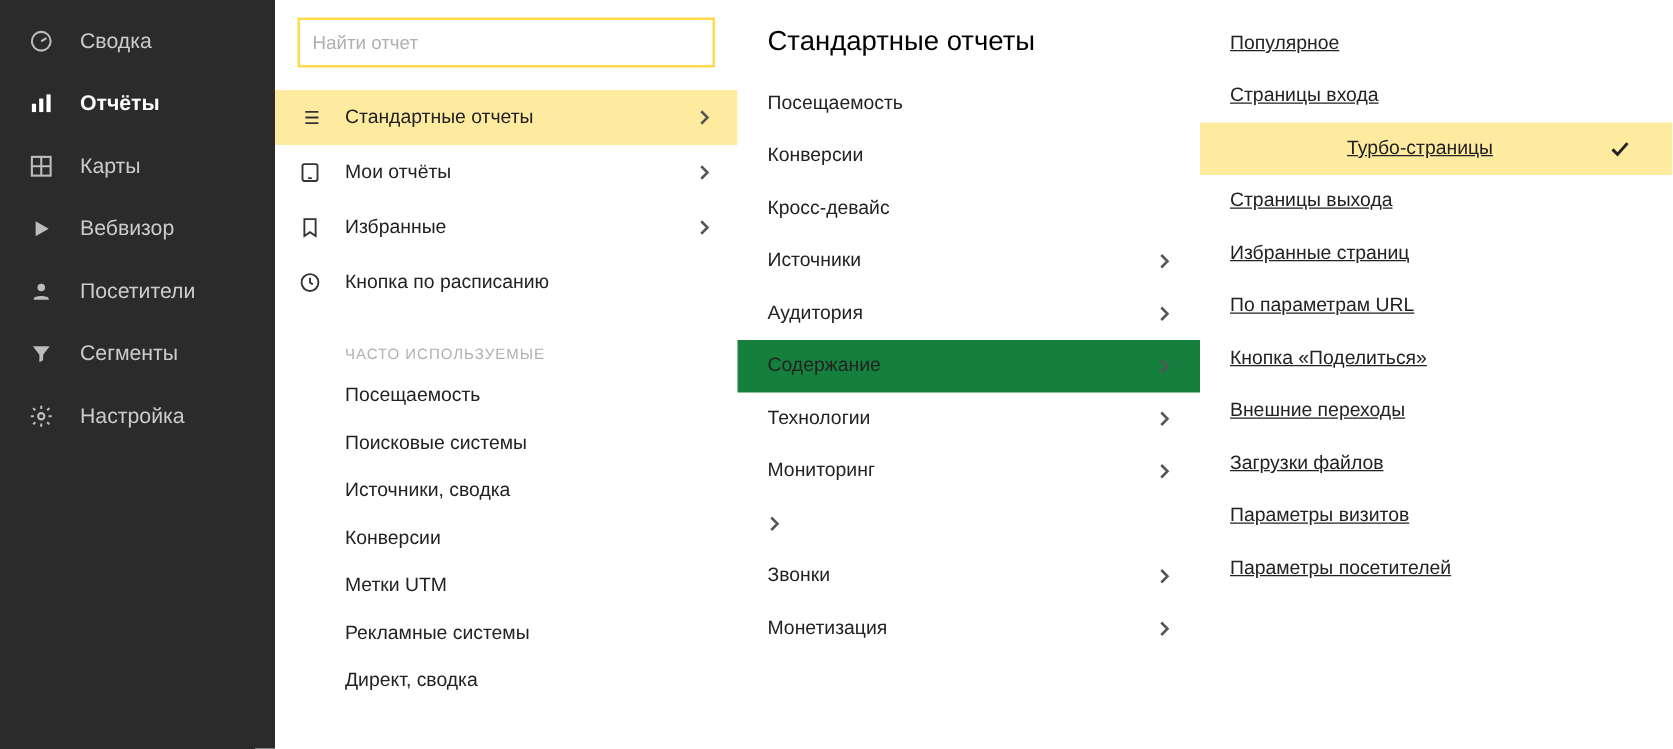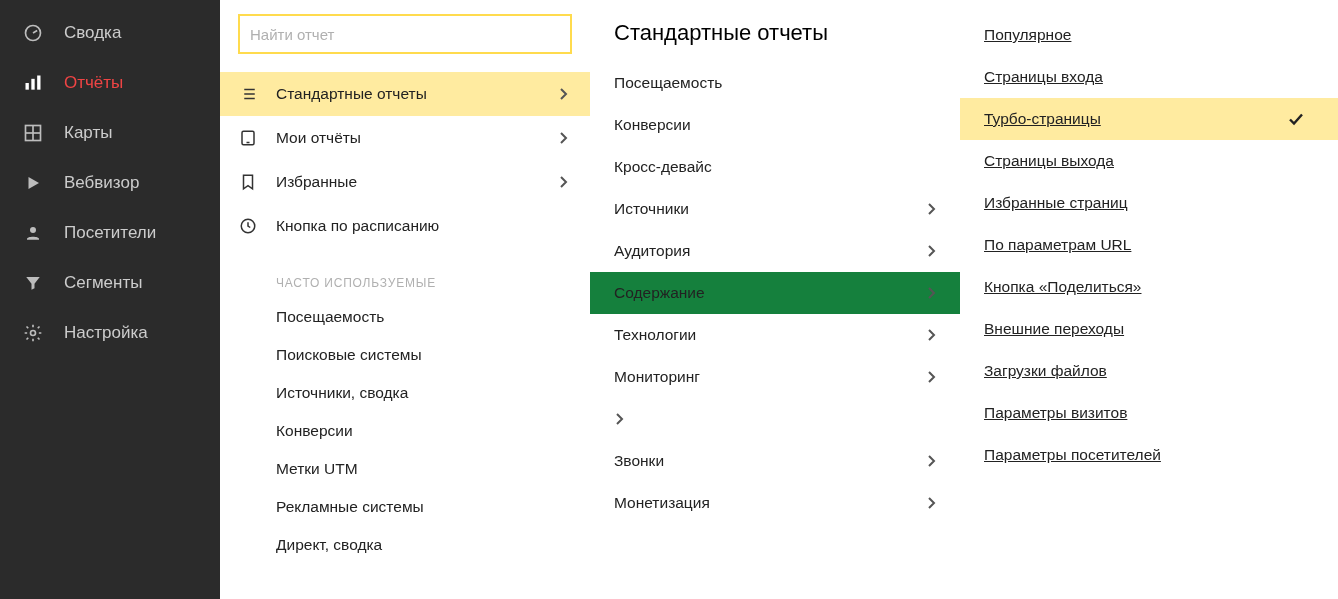--- a/index.html
+++ b/index.html
@@ -23,21 +23,21 @@
     flex-shrink: 0;
   }
   .side-item {
     display: flex;
     align-items: center;
     height: 50px;
     padding-left: 22px;
     cursor: pointer;
   }
   .side-item .lbl { font-size: 17px; }
-  .side-item.active .lbl { color: #ef4444; font-weight: 400; }
+  .side-item.active .lbl { color: #ffffff; font-weight: 700; }
   .side-item .ico {
     width: 22px; height: 22px; margin-right: 20px;
     display: inline-flex; align-items: center; justify-content: center;
     color: #bdbdbd;
   }
   .side-item.active .ico { color: #fff; }
 
   
   .col1 {
     width: 370px;
@@ -120,21 +120,21 @@
     background:#fff;
   }
   .c3-item {
     display: flex;
     align-items: center;
     height: 42px;
     padding: 0 34px 0 24px;
     cursor: pointer;
     font-size: 15.5px;
   }
-  .c3-item.selected { background: #ffeba0; }
+  .c3-item.selected { background: #ffeba0; text-align: center; }
   .c3-item .lbl { flex: 1; text-decoration: underline; }
   .c3-item .check { color:#222; font-size:16px; }
 
   svg { display:block; }
 </style>
 </head>
 <body>
 
 <div class="sidebar">
 

